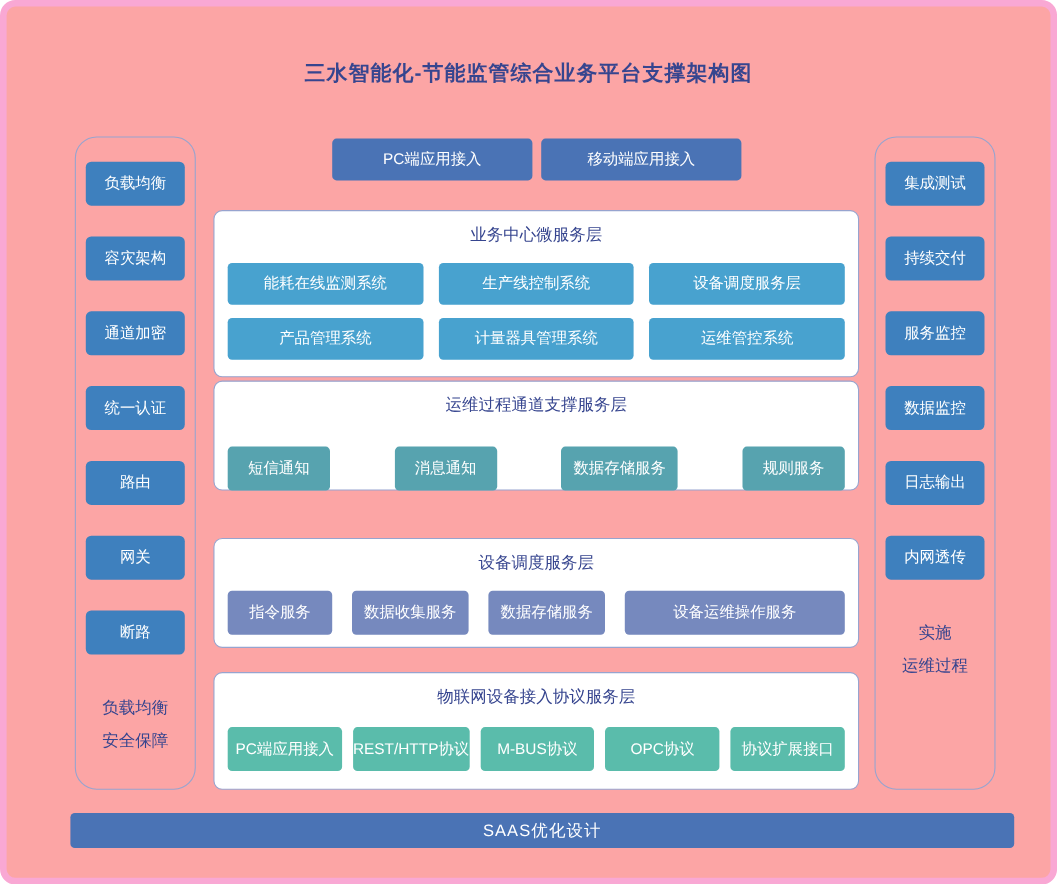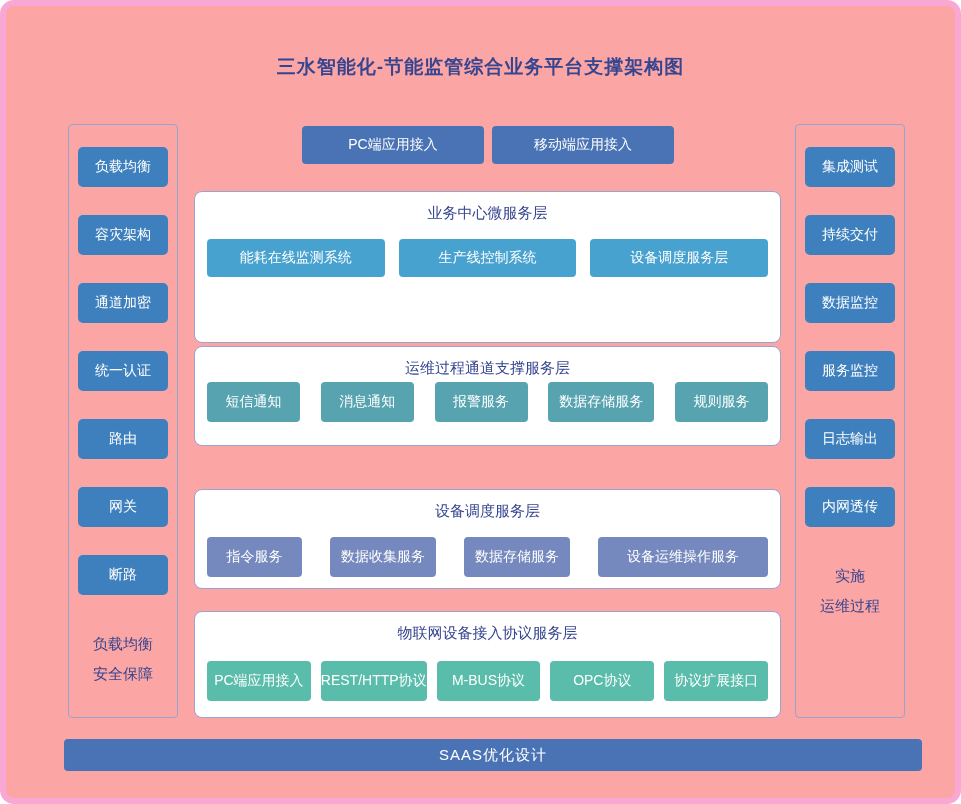--- a/index.html
+++ b/index.html
@@ -3,21 +3,21 @@
 <meta charset="utf-8">
 <style>
   html,body{margin:0;padding:0;background:#fff;}
   body{font-family:"Liberation Sans","DejaVu Sans",sans-serif;}
   .canvas{position:relative;width:961px;height:804px;background:#fca5a5;
           border:6px solid #f9a8d4;border-radius:14px;box-sizing:border-box;overflow:hidden;}
   .page-title{position:absolute;left:0;top:48px;width:100%;text-align:center;
           font-size:19px;font-weight:bold;color:var(--heading_ink);letter-spacing:1px;}
   
   .side-panel{position:absolute;top:118px;width:110px;height:594px;box-sizing:border-box;
-          border:1.5px solid var(--panel_border);border-radius:4px;
+          border:1.5px solid var(--panel_border);border-radius:20px;
           display:flex;flex-direction:column;align-items:center;padding-top:22px;}
   .side-panel.left{left:62px;}
   .side-panel.right{left:789px;}
   .side-col{display:flex;flex-direction:column;align-items:center;gap:28px;}
   .node{color:#fff;font-size:14px;display:flex;align-items:center;justify-content:center;
           border-radius:5px;white-space:nowrap;}
   .side-node{width:90px;height:40px;background:var(--sidebar_blue);}
   .panel-footer{margin-top:34px;text-align:center;color:var(--heading_ink);
           font-size:15px;line-height:30px;}
   
@@ -28,25 +28,25 @@
           border:1.5px solid var(--panel_border);border-radius:8px;background:#fff;}
   .layer-title{padding-top:12px;text-align:center;color:var(--heading_ink);font-size:15px;}
   .row{display:flex;padding:0 12px;}
   .layer-node{height:38px;border-radius:4px;}
   #layer-business{top:185px;height:152px;}
   #layer-business .row{gap:14px;}
   #layer-business .row.r1{margin-top:16px;}
   #layer-business .row.r2{margin-top:12px;}
   #layer-business .layer-node{flex:1;background:var(--service_sky);}
   #layer-channel{top:340px;height:100px;}
-  #layer-channel .row{margin-top:4px;justify-content:space-between;}
+  #layer-channel .row{margin-top:28px;justify-content:space-between;}
   #layer-channel .layer-node{height:40px;background:var(--channel_teal);}
   .w-sm{width:93px;} .w-md{width:106px;}
   #layer-device{top:483px;height:100px;}
-  #layer-device .row{margin-top:16px;gap:28px;}
+  #layer-device .row{margin-top:16px;gap:18px;}
   #layer-device .layer-node{height:40px;background:var(--device_slate);}
   #layer-device .n1{width:95px;} #layer-device .n2{width:106px;}
   #layer-device .n3{width:106px;} #layer-device .n4{flex:1;}
   #layer-protocol{top:605px;height:107px;}
   #layer-protocol .row{margin-top:18px;gap:10px;}
   #layer-protocol .layer-node{flex:1;height:40px;background:var(--protocol_green);}
   
   .bottom-bar{position:absolute;left:58px;top:733px;width:858px;height:32px;
           background:var(--accent_blue);border-radius:4px;color:#fff;font-size:15px;
           display:flex;align-items:center;justify-content:center;letter-spacing:1px;}
@@ -79,28 +79,32 @@
     <div class="node top-node">移动端应用接入</div>
   </div>
 
   <section class="layer" id="layer-business">
     <div class="layer-title">业务中心微服务层</div>
     <div class="row r1">
       <div class="node layer-node">能耗在线监测系统</div>
       <div class="node layer-node">生产线控制系统</div>
       <div class="node layer-node">设备调度服务层</div>
     </div>
+    <div class="row r2">
+      <div class="node layer-node">产品管理系统</div>
+      <div class="node layer-node">计量器具管理系统</div>
+      <div class="node layer-node">运维管控系统</div>
+    </div>
   </section>
 
   <section class="layer" id="layer-channel">
     <div class="layer-title">运维过程通道支撑服务层</div>
     <div class="row">
       <div class="node layer-node w-sm">短信通知</div>
       <div class="node layer-node w-sm">消息通知</div>
-      <div class="node layer-node w-sm">报警服务</div>
       <div class="node layer-node w-md">数据存储服务</div>
       <div class="node layer-node w-sm">规则服务</div>
     </div>
   </section>
 
   <section class="layer" id="layer-device">
     <div class="layer-title">设备调度服务层</div>
     <div class="row">
       <div class="node layer-node n1">指令服务</div>
       <div class="node layer-node n2">数据收集服务</div>
@@ -117,22 +121,22 @@
       <div class="node layer-node">M-BUS协议</div>
       <div class="node layer-node">OPC协议</div>
       <div class="node layer-node">协议扩展接口</div>
     </div>
   </section>
 
   <aside class="side-panel right">
     <div class="side-col">
       <div class="node side-node">集成测试</div>
       <div class="node side-node">持续交付</div>
+      <div class="node side-node">服务监控</div>
       <div class="node side-node">数据监控</div>
-      <div class="node side-node">服务监控</div>
       <div class="node side-node">日志输出</div>
       <div class="node side-node">内网透传</div>
     </div>
     <div class="panel-footer">
       <div>实施</div>
       <div>运维过程</div>
     </div>
   </aside>
 
   <div class="bottom-bar">SAAS优化设计</div>

